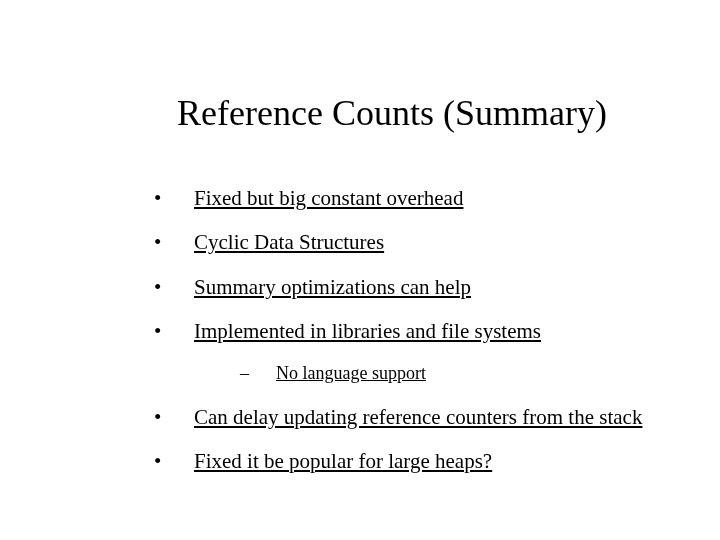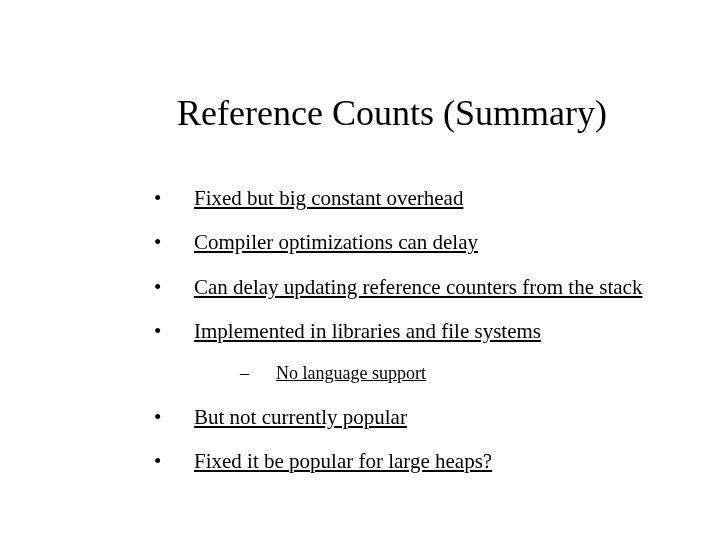--- a/index.html
+++ b/index.html
@@ -54,23 +54,23 @@
       top: 0;
     }
   </style>
 </head>
 <body>
 
 <h1 class="title">Reference Counts (Summary)</h1>
 
 <ul class="bullets">
   <li><span>Fixed but big constant overhead</span></li>
-  <li><span>Compiler optimizations can delay</span></li>
-  <li><span>Can delay updating reference counters from the stack</span></li>
+  <li><span>Cyclic Data Structures</span></li>
+  <li><span>Summary optimizations can help</span></li>
   <li>
     <span>Implemented in libraries and file systems</span>
     <ul class="sub-bullets">
       <li><span>No language support</span></li>
     </ul>
   </li>
-  <li><span>But not currently popular</span></li>
+  <li><span>Can delay updating reference counters from the stack</span></li>
   <li><span>Fixed it be popular for large heaps?</span></li>
 </ul>
 
 </body></html>

